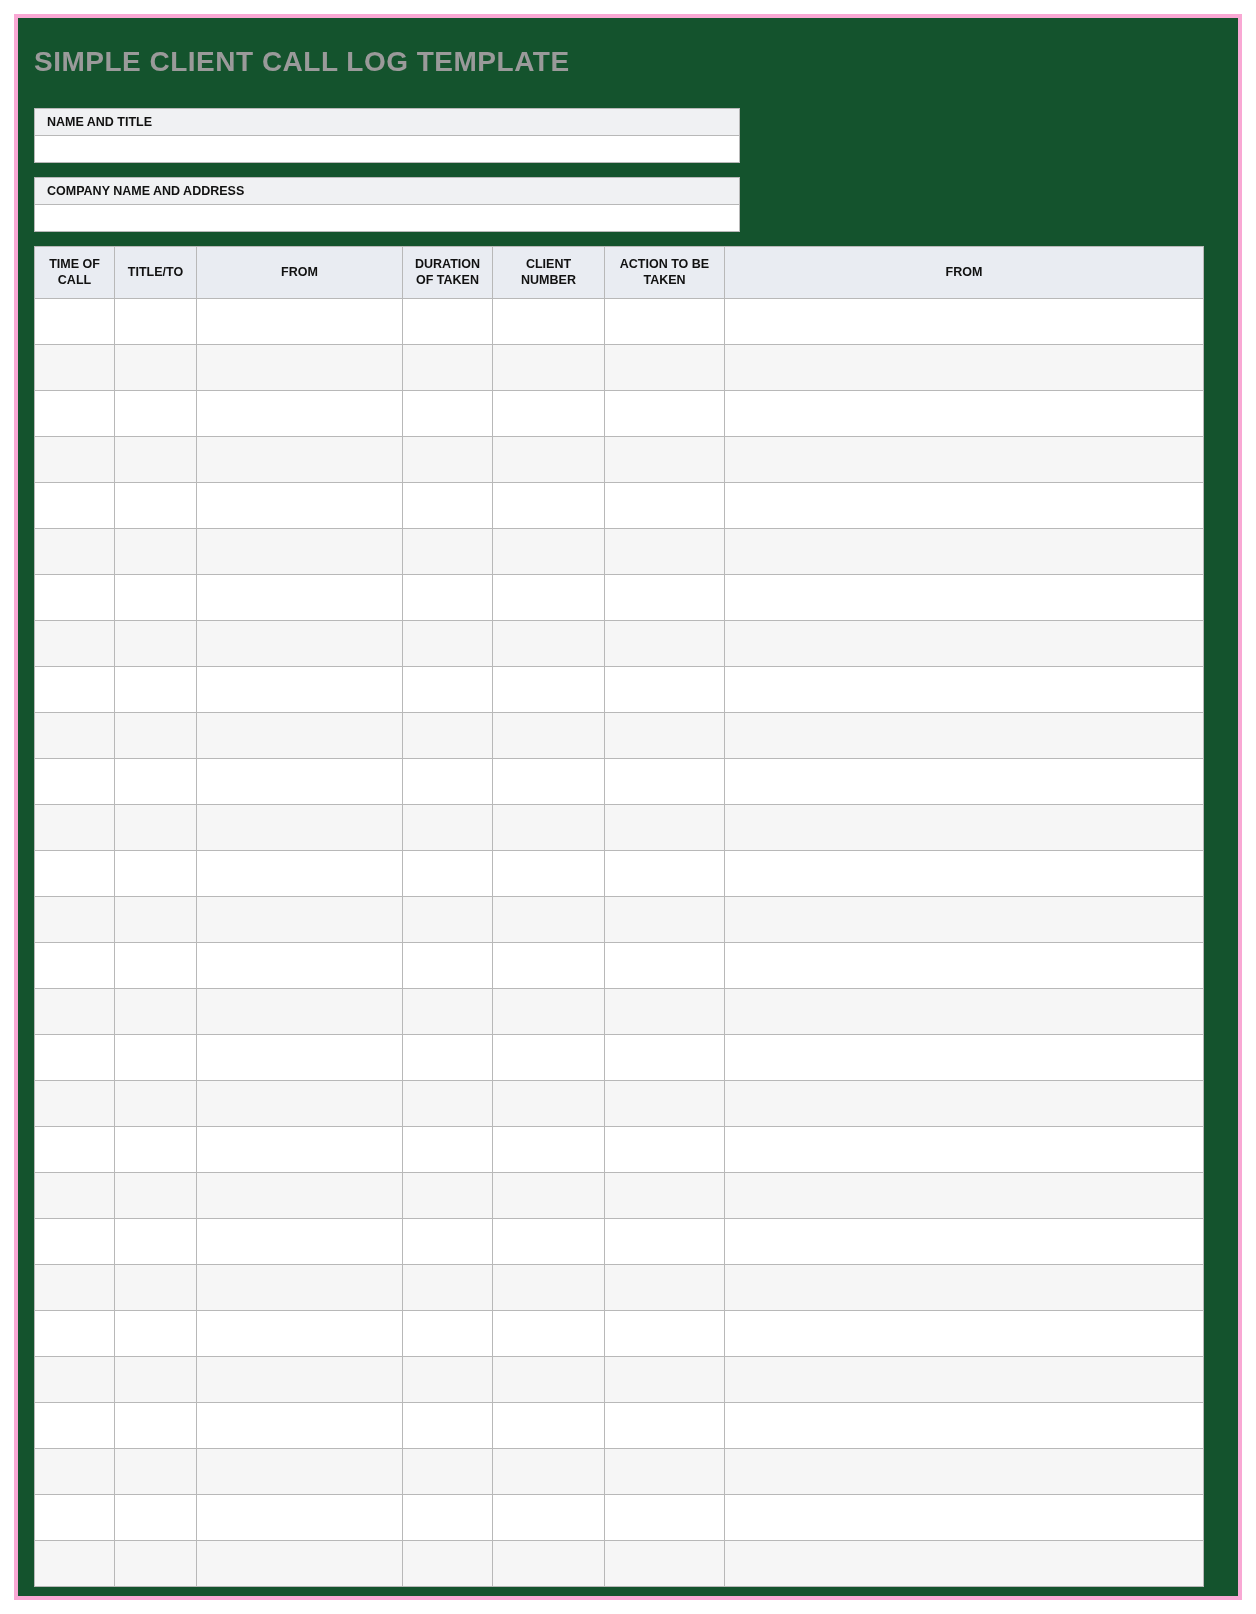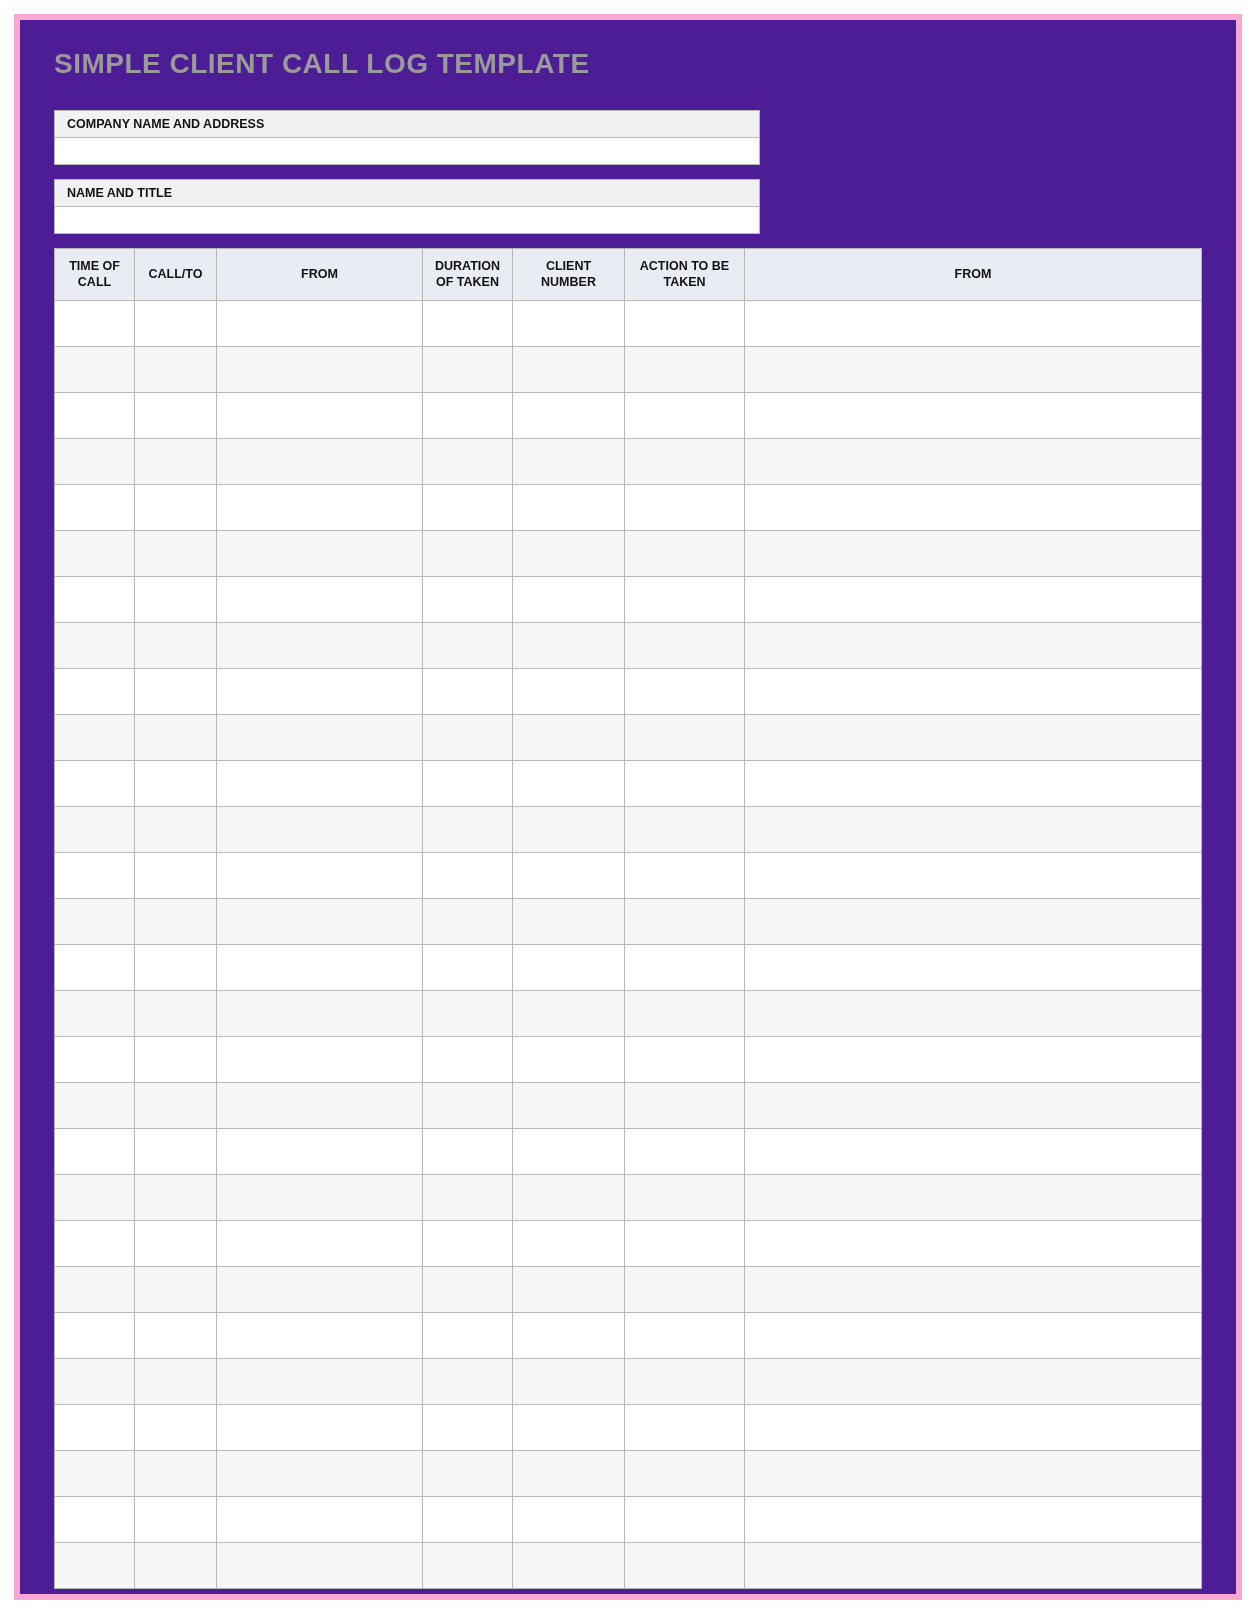--- a/index.html
+++ b/index.html
@@ -10,23 +10,23 @@
   }
   .outer-frame {
     width: 1256px;
     height: 1614px;
     padding: 14px;
     background: #ffffff;
   }
   .inner-frame {
     width: 100%;
     height: 100%;
-    border: 6px solid #f9a8d4;
-    background: #4c1d95;
-    padding: 28px 34px 34px 34px;
+    border: 4px solid #f9a8d4;
+    background: #14532d;
+    padding: 28px 34px 34px 16px;
   }
   .page-title {
     font-size: 28px;
     font-weight: bold;
     letter-spacing: 0.5px;
     color: #9a9a9a;
     margin: 0 0 30px 0;
   }
 
   
@@ -90,43 +90,43 @@
 </style>
 </head>
 <body>
 
 <div class="outer-frame">
   <div class="inner-frame">
 
     <h1 class="page-title">SIMPLE CLIENT CALL LOG TEMPLATE</h1>
 
     <div class="info-block">
-      <div class="info-label">COMPANY NAME AND ADDRESS</div>
+      <div class="info-label">NAME AND TITLE</div>
       <div class="info-input"></div>
     </div>
 
     <div class="info-block">
-      <div class="info-label">NAME AND TITLE</div>
+      <div class="info-label">COMPANY NAME AND ADDRESS</div>
       <div class="info-input"></div>
     </div>
 
     <table class="log-table">
       <colgroup>
         <col class="col-time">
         <col class="col-fromto">
         <col class="col-name">
         <col class="col-duration">
         <col class="col-contact">
         <col class="col-action">
         <col class="col-notes">
       </colgroup>
       <thead>
         <tr>
           <th>TIME OF CALL</th>
-          <th>CALL/TO</th>
+          <th>TITLE/TO</th>
           <th>FROM</th>
           <th>DURATION OF TAKEN</th>
           <th>CLIENT NUMBER</th>
           <th>ACTION TO BE TAKEN</th>
           <th>FROM</th>
         </tr>
       </thead>
       <tbody id="log-body">
 
       <tr>

